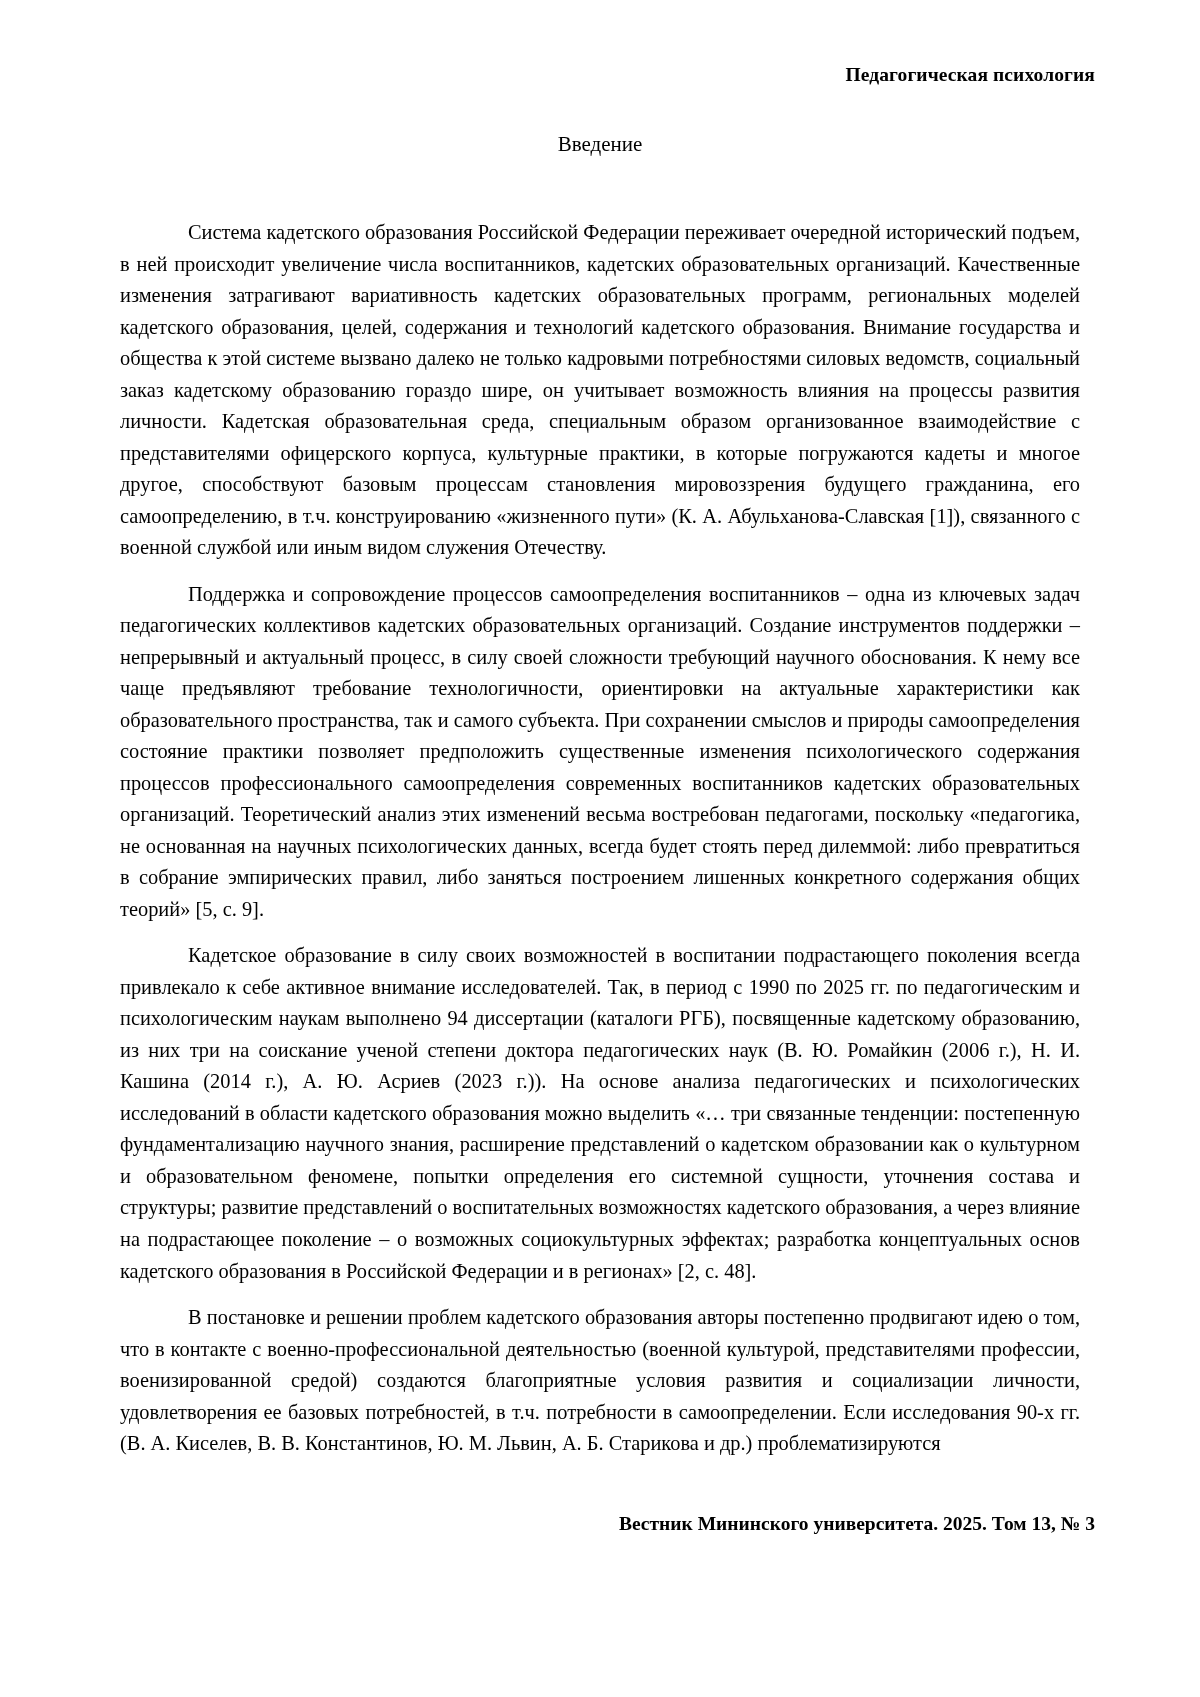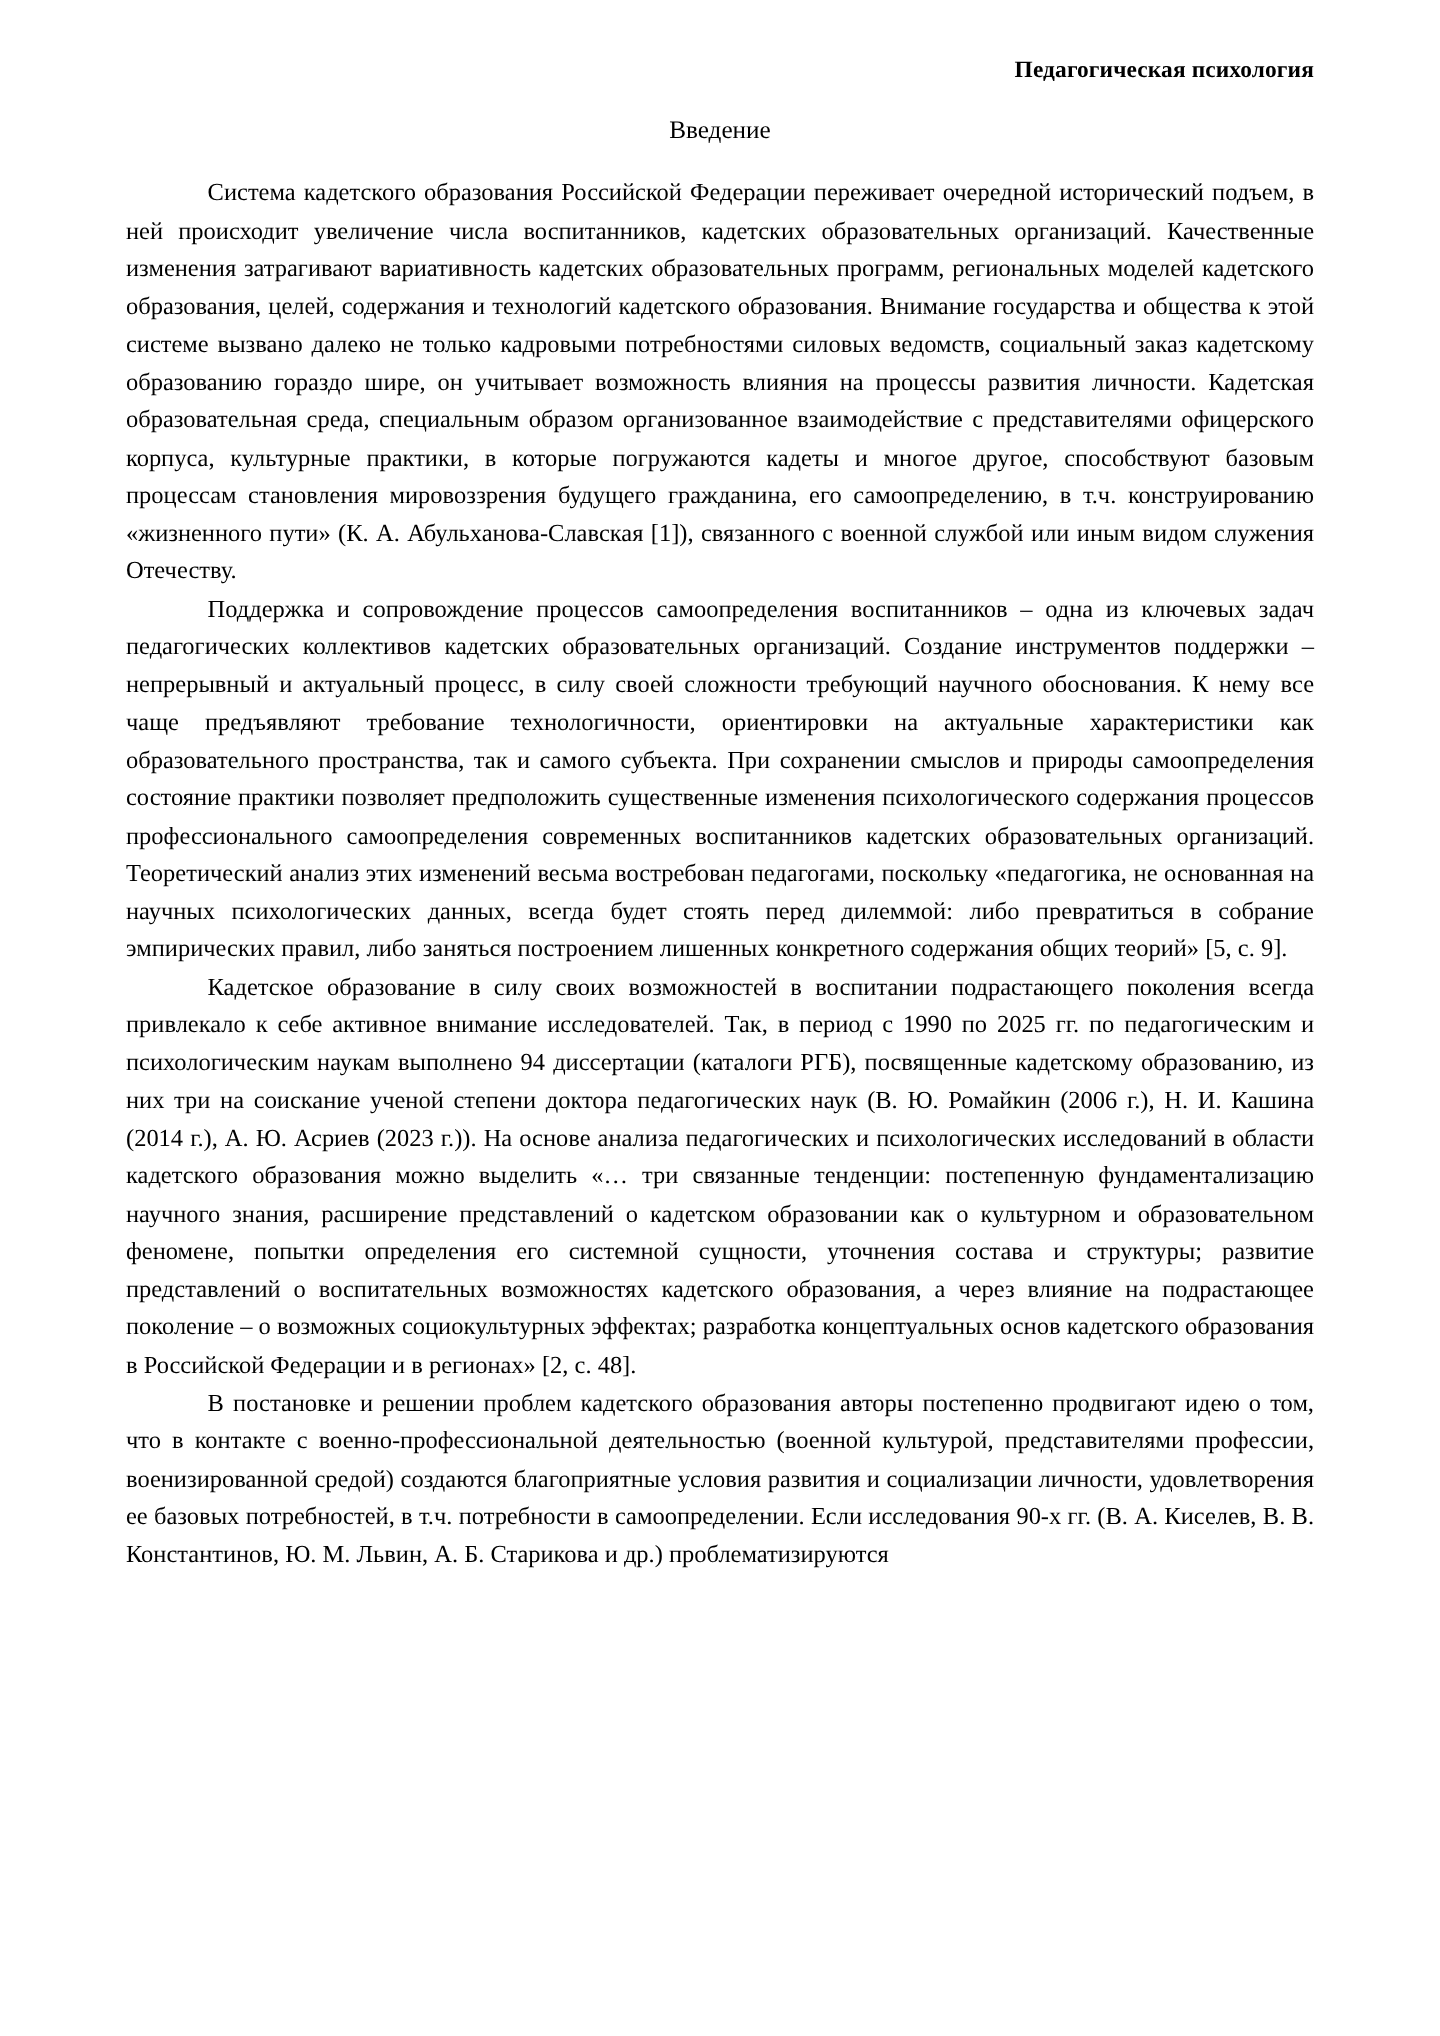--- a/index.html
+++ b/index.html
@@ -12,42 +12,43 @@
     height: 1697px;
     font-family: "Liberation Serif", "DejaVu Serif", serif;
     color: #000000;
     position: relative;
     overflow: hidden;
   }
   .page {
     box-sizing: border-box;
     width: 1200px;
     height: 1196px;
-    padding: 48px 105px 40px 105px;
+    padding: 64px 105px 40px 105px;
     display: flex;
     flex-direction: column;
+    gap: 20px;
   }
   .running-head {
     text-align: right;
     font-weight: bold;
     font-size: 19.5px;
     letter-spacing: 0.1px;
     margin-bottom: 26px;
   }
   .section-title {
     text-align: center;
     font-weight: normal;
     font-size: 21px;
     margin-bottom: 25px;
   }
   .body-text {
     flex: 1 1 auto;
   }
   p.para {
-    margin: 0;
+    margin: 15px;
     text-align: justify;
     text-justify: inter-word;
     text-indent: 68px;
     font-size: 20.4px;
     line-height: 1.545;
     hyphens: none;
     font-family: Liberation Serif, serif;
   }
   .footer {
     margin-top: auto;
@@ -66,14 +67,15 @@
 
   <div class="section-title">Введение</div>
 
   <div class="body-text">
     <p class="para">Система кадетского образования Российской Федерации переживает очередной исторический подъем, в ней происходит увеличение числа воспитанников, кадетских образовательных организаций. Качественные изменения затрагивают вариативность кадетских образовательных программ, региональных моделей кадетского образования, целей, содержания и технологий кадетского образования. Внимание государства и общества к этой системе вызвано далеко не только кадровыми потребностями силовых ведомств, социальный заказ кадетскому образованию гораздо шире, он учитывает возможность влияния на процессы развития личности. Кадетская образовательная среда, специальным образом организованное взаимодействие с представителями офицерского корпуса, культурные практики, в которые погружаются кадеты и многое другое, способствуют базовым процессам становления мировоззрения будущего гражданина, его самоопределению, в т.ч. конструированию «жизненного пути» (К. А. Абульханова-Славская [1]), связанного с военной службой или иным видом служения Отечеству.</p>
     <p class="para">Поддержка и сопровождение процессов самоопределения воспитанников – одна из ключевых задач педагогических коллективов кадетских образовательных организаций. Создание инструментов поддержки – непрерывный и актуальный процесс, в силу своей сложности требующий научного обоснования. К нему все чаще предъявляют требование технологичности, ориентировки на актуальные характеристики как образовательного пространства, так и самого субъекта. При сохранении смыслов и природы самоопределения состояние практики позволяет предположить существенные изменения психологического содержания процессов профессионального самоопределения современных воспитанников кадетских образовательных организаций. Теоретический анализ этих изменений весьма востребован педагогами, поскольку «педагогика, не основанная на научных психологических данных, всегда будет стоять перед дилеммой: либо превратиться в собрание эмпирических правил, либо заняться построением лишенных конкретного содержания общих теорий» [5, с. 9].</p>
     <p class="para">Кадетское образование в силу своих возможностей в воспитании подрастающего поколения всегда привлекало к себе активное внимание исследователей. Так, в период с 1990 по 2025 гг. по педагогическим и психологическим наукам выполнено 94 диссертации (каталоги РГБ), посвященные кадетскому образованию, из них три на соискание ученой степени доктора педагогических наук (В. Ю. Ромайкин (2006 г.), Н. И. Кашина (2014 г.), А. Ю. Асриев (2023 г.)). На основе анализа педагогических и психологических исследований в области кадетского образования можно выделить «… три связанные тенденции: постепенную фундаментализацию научного знания, расширение представлений о кадетском образовании как о культурном и образовательном феномене, попытки определения его системной сущности, уточнения состава и структуры; развитие представлений о воспитательных возможностях кадетского образования, а через влияние на подрастающее поколение – о возможных социокультурных эффектах; разработка концептуальных основ кадетского образования в Российской Федерации и в регионах» [2, с. 48].</p>
     <p class="para">В постановке и решении проблем кадетского образования авторы постепенно продвигают идею о том, что в контакте с военно-профессиональной деятельностью (военной культурой, представителями профессии, военизированной средой) создаются благоприятные условия развития и социализации личности, удовлетворения ее базовых потребностей, в т.ч. потребности в самоопределении. Если исследования 90-х гг. (В. А. Киселев, В. В. Константинов,   Ю. М. Львин,   А. Б. Старикова   и   др.)   проблематизируются</p>
   </div>
 
+  <div class="footer">Вестник Мининского университета. 2025. Том 13, № 3</div>
 
 </div>
 
 </body></html>

